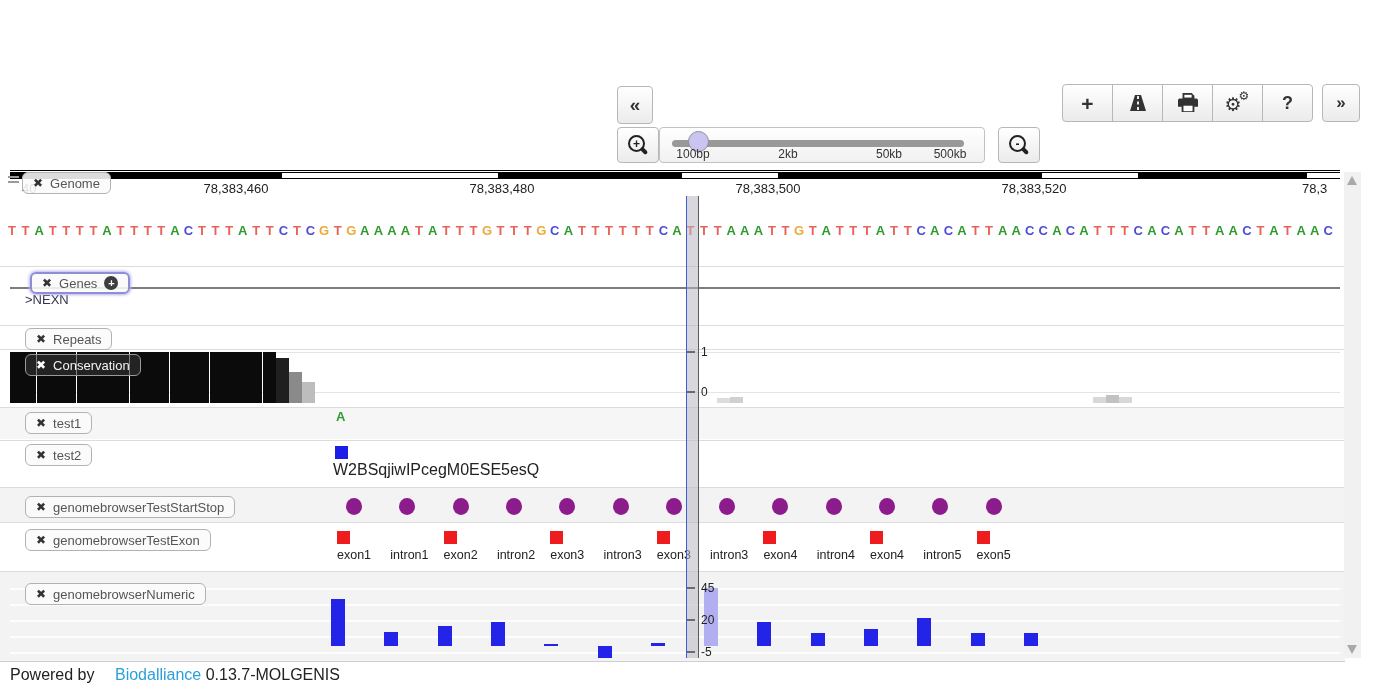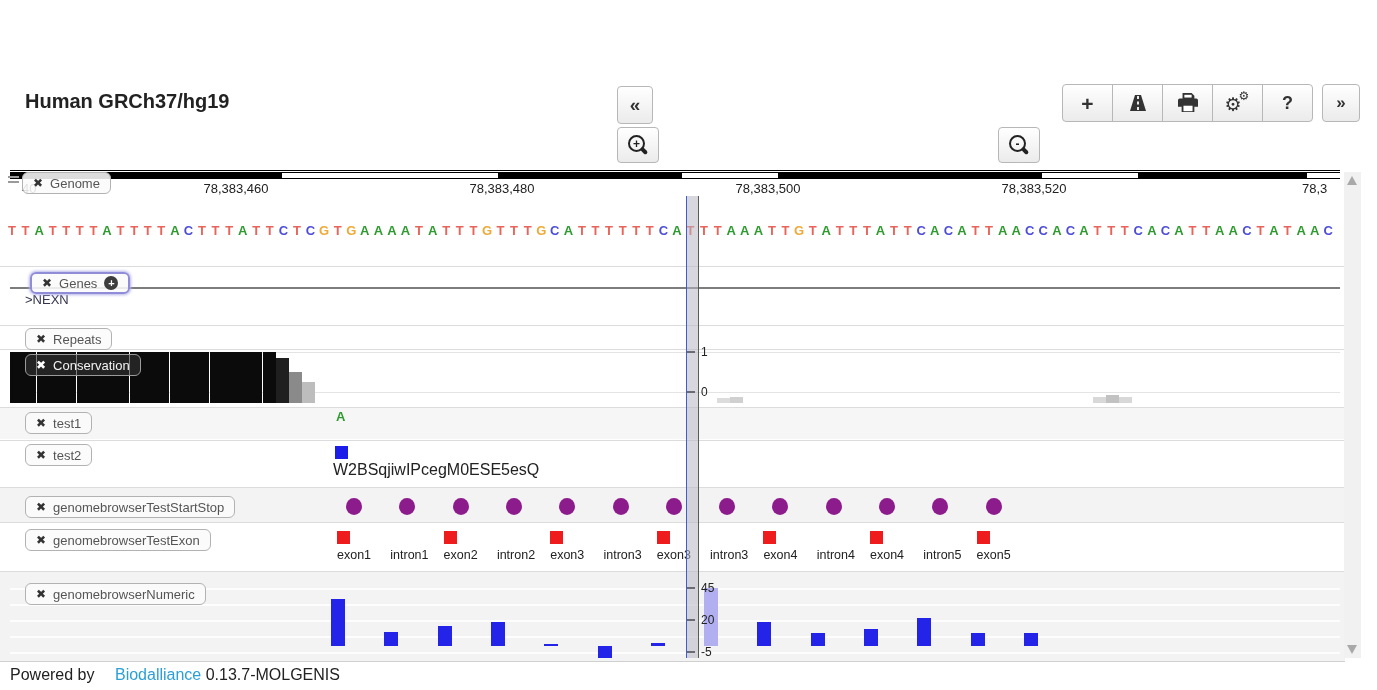--- a/index.html
+++ b/index.html
@@ -76,33 +76,40 @@
 
   .drag-dash{position:absolute;left:8px;width:11px;height:2px;background:#9a9a9a;}
   svg{display:block;}
 </style>
 </head>
 <body>
 
 <div class="app">
 
 
-  <div class="title">Human GRCh37/hg19</div>
 
   <div class="btn" style="left:617px;top:86px;width:36px;height:38px;font-size:19px;font-weight:bold;">
       <span>«</span>
     </div>
 
   <div class="btn" style="left:617px;top:127px;width:42px;height:36px;">
     <span class="mag">
         <span class="mag-circle">+</span>
         <span class="mag-handle"></span>
       </span>
   </div>
 
+  <div class="slider-panel">
+    <div class="slider-track"></div>
+    <div class="slider-handle"></div>
+    <span class="slider-label" style="left:33px;">100bp</span>
+    <span class="slider-label" style="left:128px;">2kb</span>
+    <span class="slider-label" style="left:229px;">50kb</span>
+    <span class="slider-label" style="left:290px;">500kb</span>
+  </div>
 
   <div class="btn" style="left:998px;top:127px;width:42px;height:36px;">
     <span class="mag">
         <span class="mag-circle">-</span>
         <span class="mag-handle"></span>
       </span>
   </div>
 
   <div class="btn-group">
     <div class="btn-group-btn">

